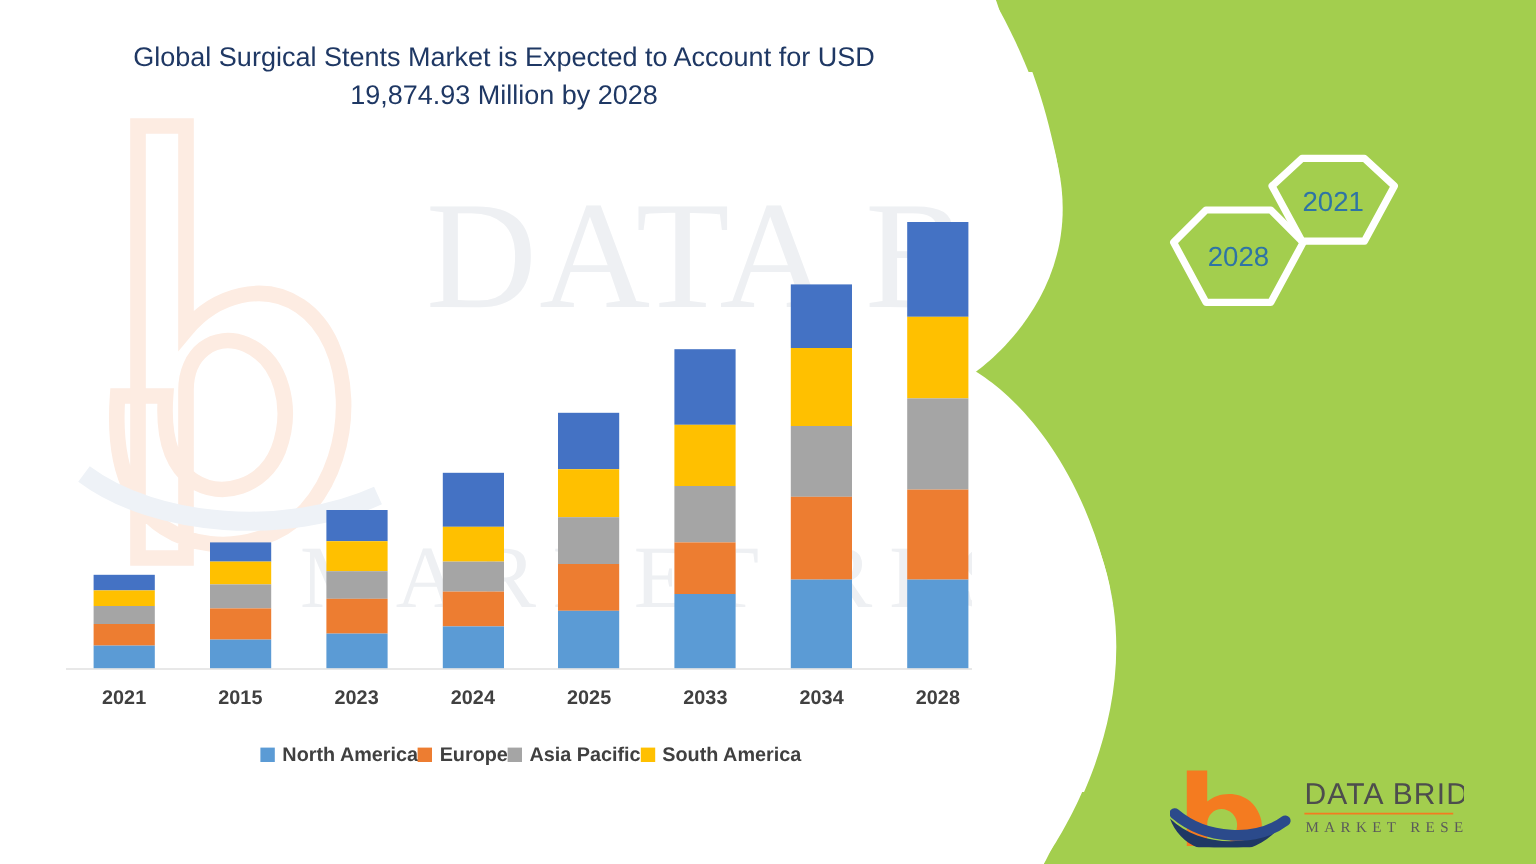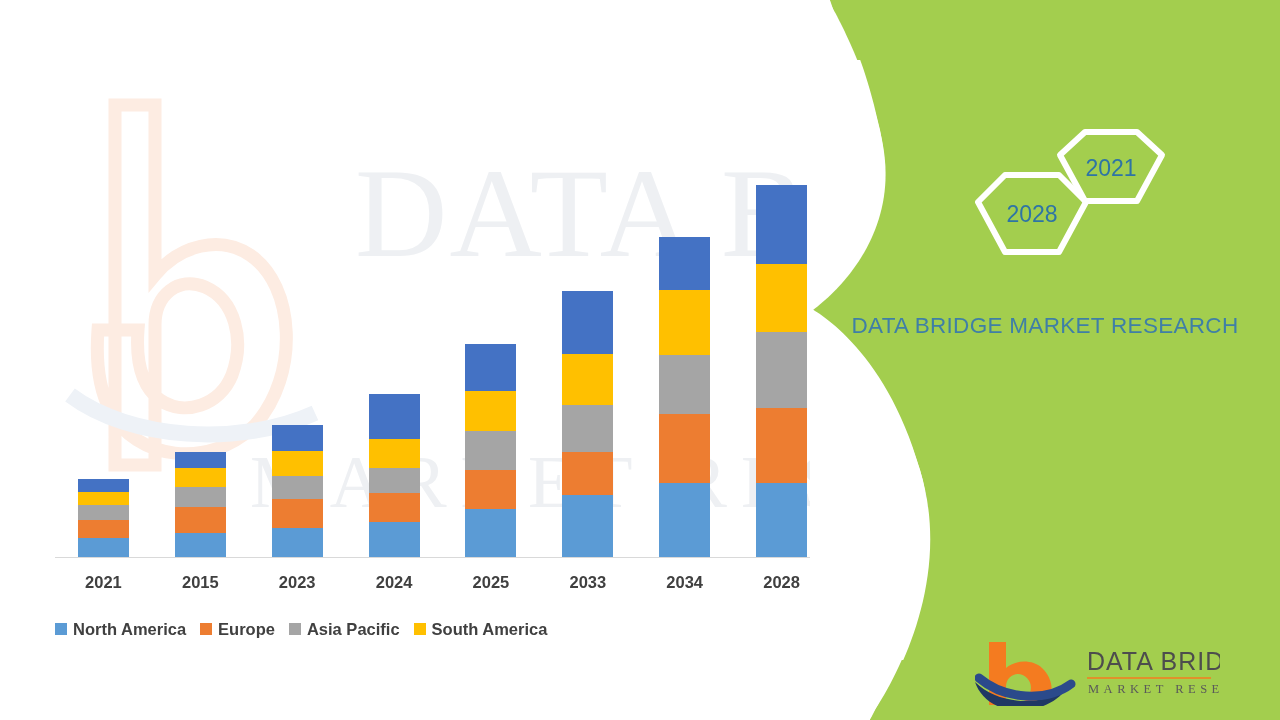--- a/index.html
+++ b/index.html
@@ -83,21 +83,21 @@
     position:absolute; left:55px; top:568px; width:775px; height:28px;
     display:flex; justify-content:space-around; align-items:center;
   }
   .xtick {
     width:96px; text-align:center; color:#404040;
     font-size:16.5px; font-weight:700;
   }
 
   .legend {
     position:absolute; left:55px; top:616px; width:775px; height:26px;
-    display:flex; align-items:center; gap:14px;
+    display:flex; align-items:center; justify-content:center; 
   }
   .legend-item { display:flex; align-items:center; gap:6px; }
   .legend-swatch { width:12px; height:12px; flex:0 0 auto; }
   .legend-label { font-size:16.5px; font-weight:700; color:#404040; white-space:nowrap; }
 </style>
 </head>
 <body>
 
 <div id="canvas">
 
@@ -105,20 +105,21 @@
     <div class="wm-b">
       <svg viewBox="0 0 270 390" xmlns="http://www.w3.org/2000/svg" aria-hidden="true">
         <path d="M55 10 L95 10 L95 180 C120 150 160 140 190 160 C235 190 240 280 195 330 C150 375 75 365 50 315 C38 292 36 262 38 235 L78 235 C76 262 80 290 100 305 C125 322 160 310 172 280 C185 245 175 205 145 192 C118 181 95 200 95 230 L95 370 L55 370 Z" fill="none" stroke="#fdece2" stroke-width="13"></path>
         <path d="M10 300 C70 345 180 352 255 318" fill="none" stroke="#eef2f7" stroke-width="16"></path>
       </svg>
     </div>
     <div class="wm-text wm-databridge">DATA BRIDGE</div>
     <div class="wm-text wm-market">MARKET RESEARCH</div>
   </div>
 
+  <div class="chart-title">Global Surgical Stents Market is Expected to Account for USD 19,874.93 Million by 2028</div>
 
   <div class="plot">
     <div class="bars">
         <div class="bar-col">
           <div class="bar">
             <div class="seg" style="height: 19px; background: rgb(91, 155, 213);"></div>
             <div class="seg" style="height: 18px; background: rgb(237, 125, 49);"></div>
             <div class="seg" style="height: 15px; background: rgb(165, 165, 165);"></div>
             <div class="seg" style="height: 13px; background: rgb(255, 192, 0);"></div>
             <div class="seg" style="height: 13px; background: rgb(68, 114, 196);"></div>
@@ -241,21 +242,20 @@
           <text class="hex-label" x="72" y="77">2028</text>
         </g>
 
         <g>
           <polygon points="100,10 125,-13 177,-13 202,10 177,56 125,56" fill="none" stroke="#ffffff" stroke-width="6" stroke-linejoin="round"></polygon>
           <text class="hex-label" x="151" y="31">2021</text>
         </g>
       </svg>
     </div>
 
-    <div class="brand-name">DATA BRIDGE MARKET RESEARCH</div>
 
     <div class="logo-block">
       <svg viewBox="0 0 245 68" xmlns="http://www.w3.org/2000/svg">
         <g>
           <path d="M14 4 L31 4 L31 30 C40 22 57 21 67 30 C80 42 80 62 66 67 L44 67 C55 62 60 48 52 40 C44 32 31 37 31 49 L31 67 L14 67 Z" fill="#f47b20"></path>
           <path d="M2 46 C18 64 58 70 84 56 C72 68 55 70 40 69 C25 68 10 60 2 46 Z" fill="#1f3864"></path>
           <path d="M0 44 C22 66 66 70 92 50 C78 70 50 76 28 70 C14 66 4 56 0 44 Z" fill="#1f3864"></path>
           <path d="M4 40 C30 62 72 64 96 46" fill="none" stroke="#2b4a8b" stroke-width="9" stroke-linecap="round"></path>
         </g>
         <text x="112" y="32" style="font-family:'Liberation Sans',sans-serif;font-size:25px;fill:#4d4d4d;letter-spacing:1px;">DATA BRIDGE</text>

